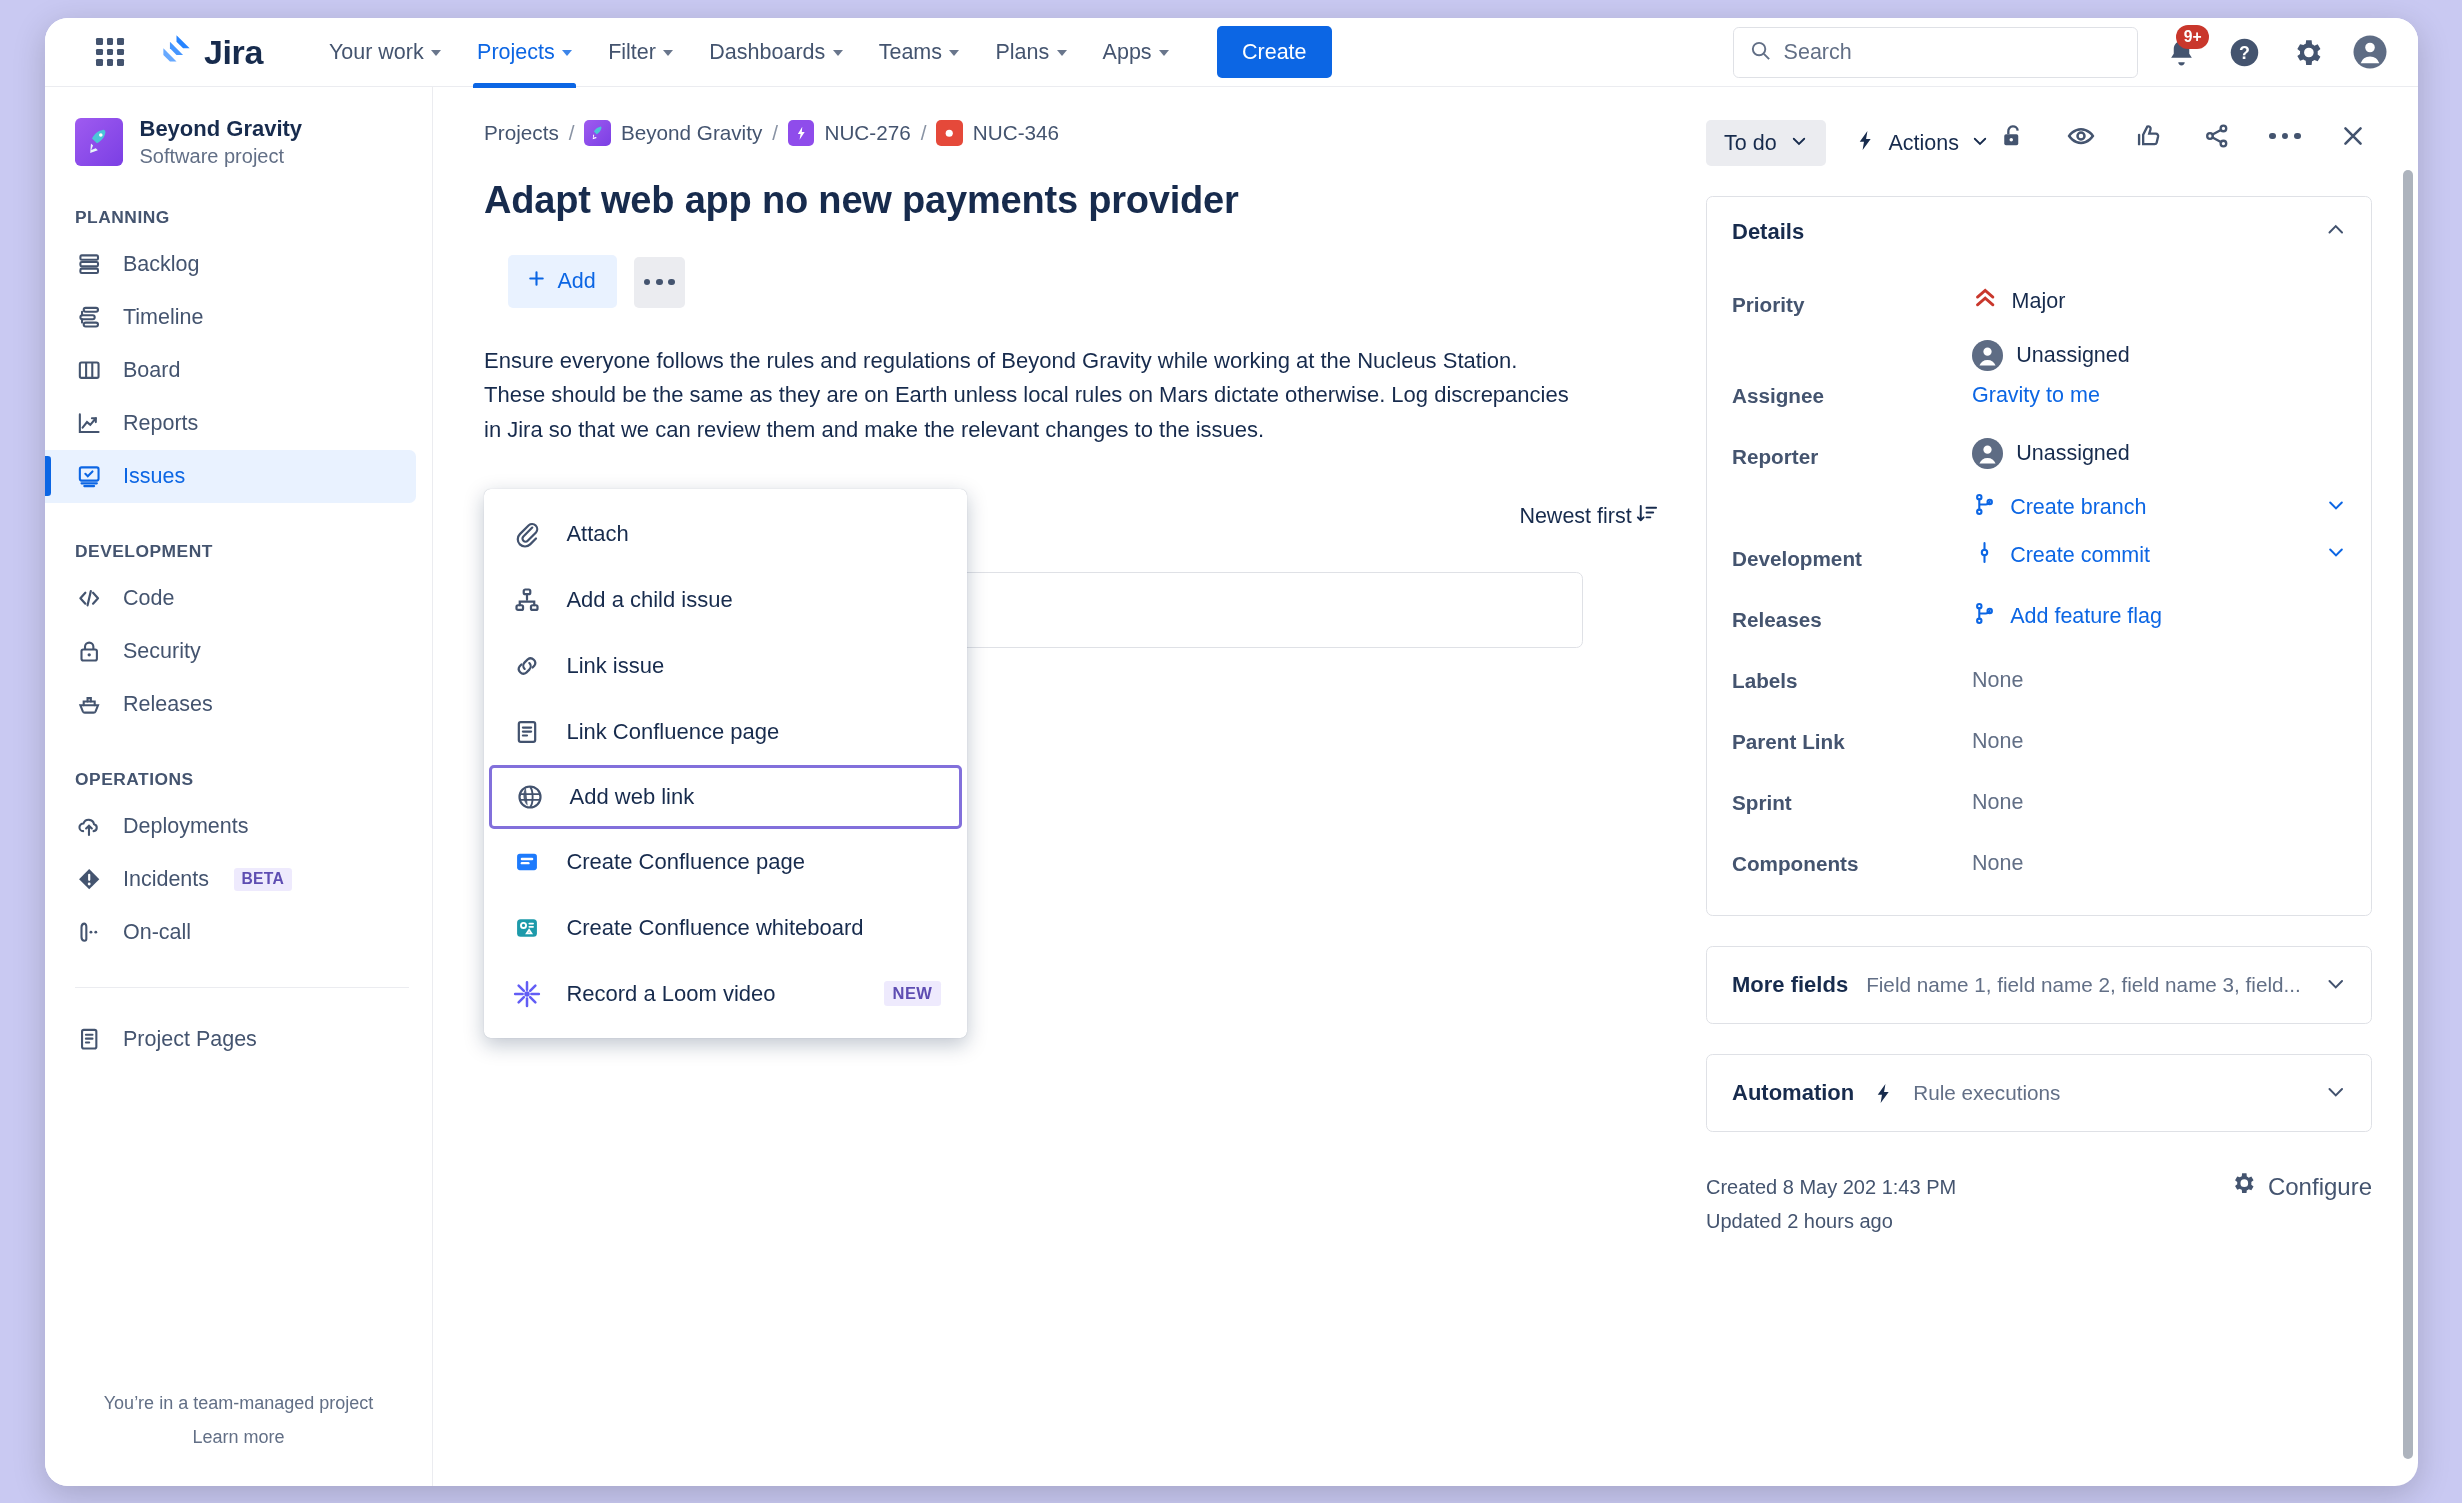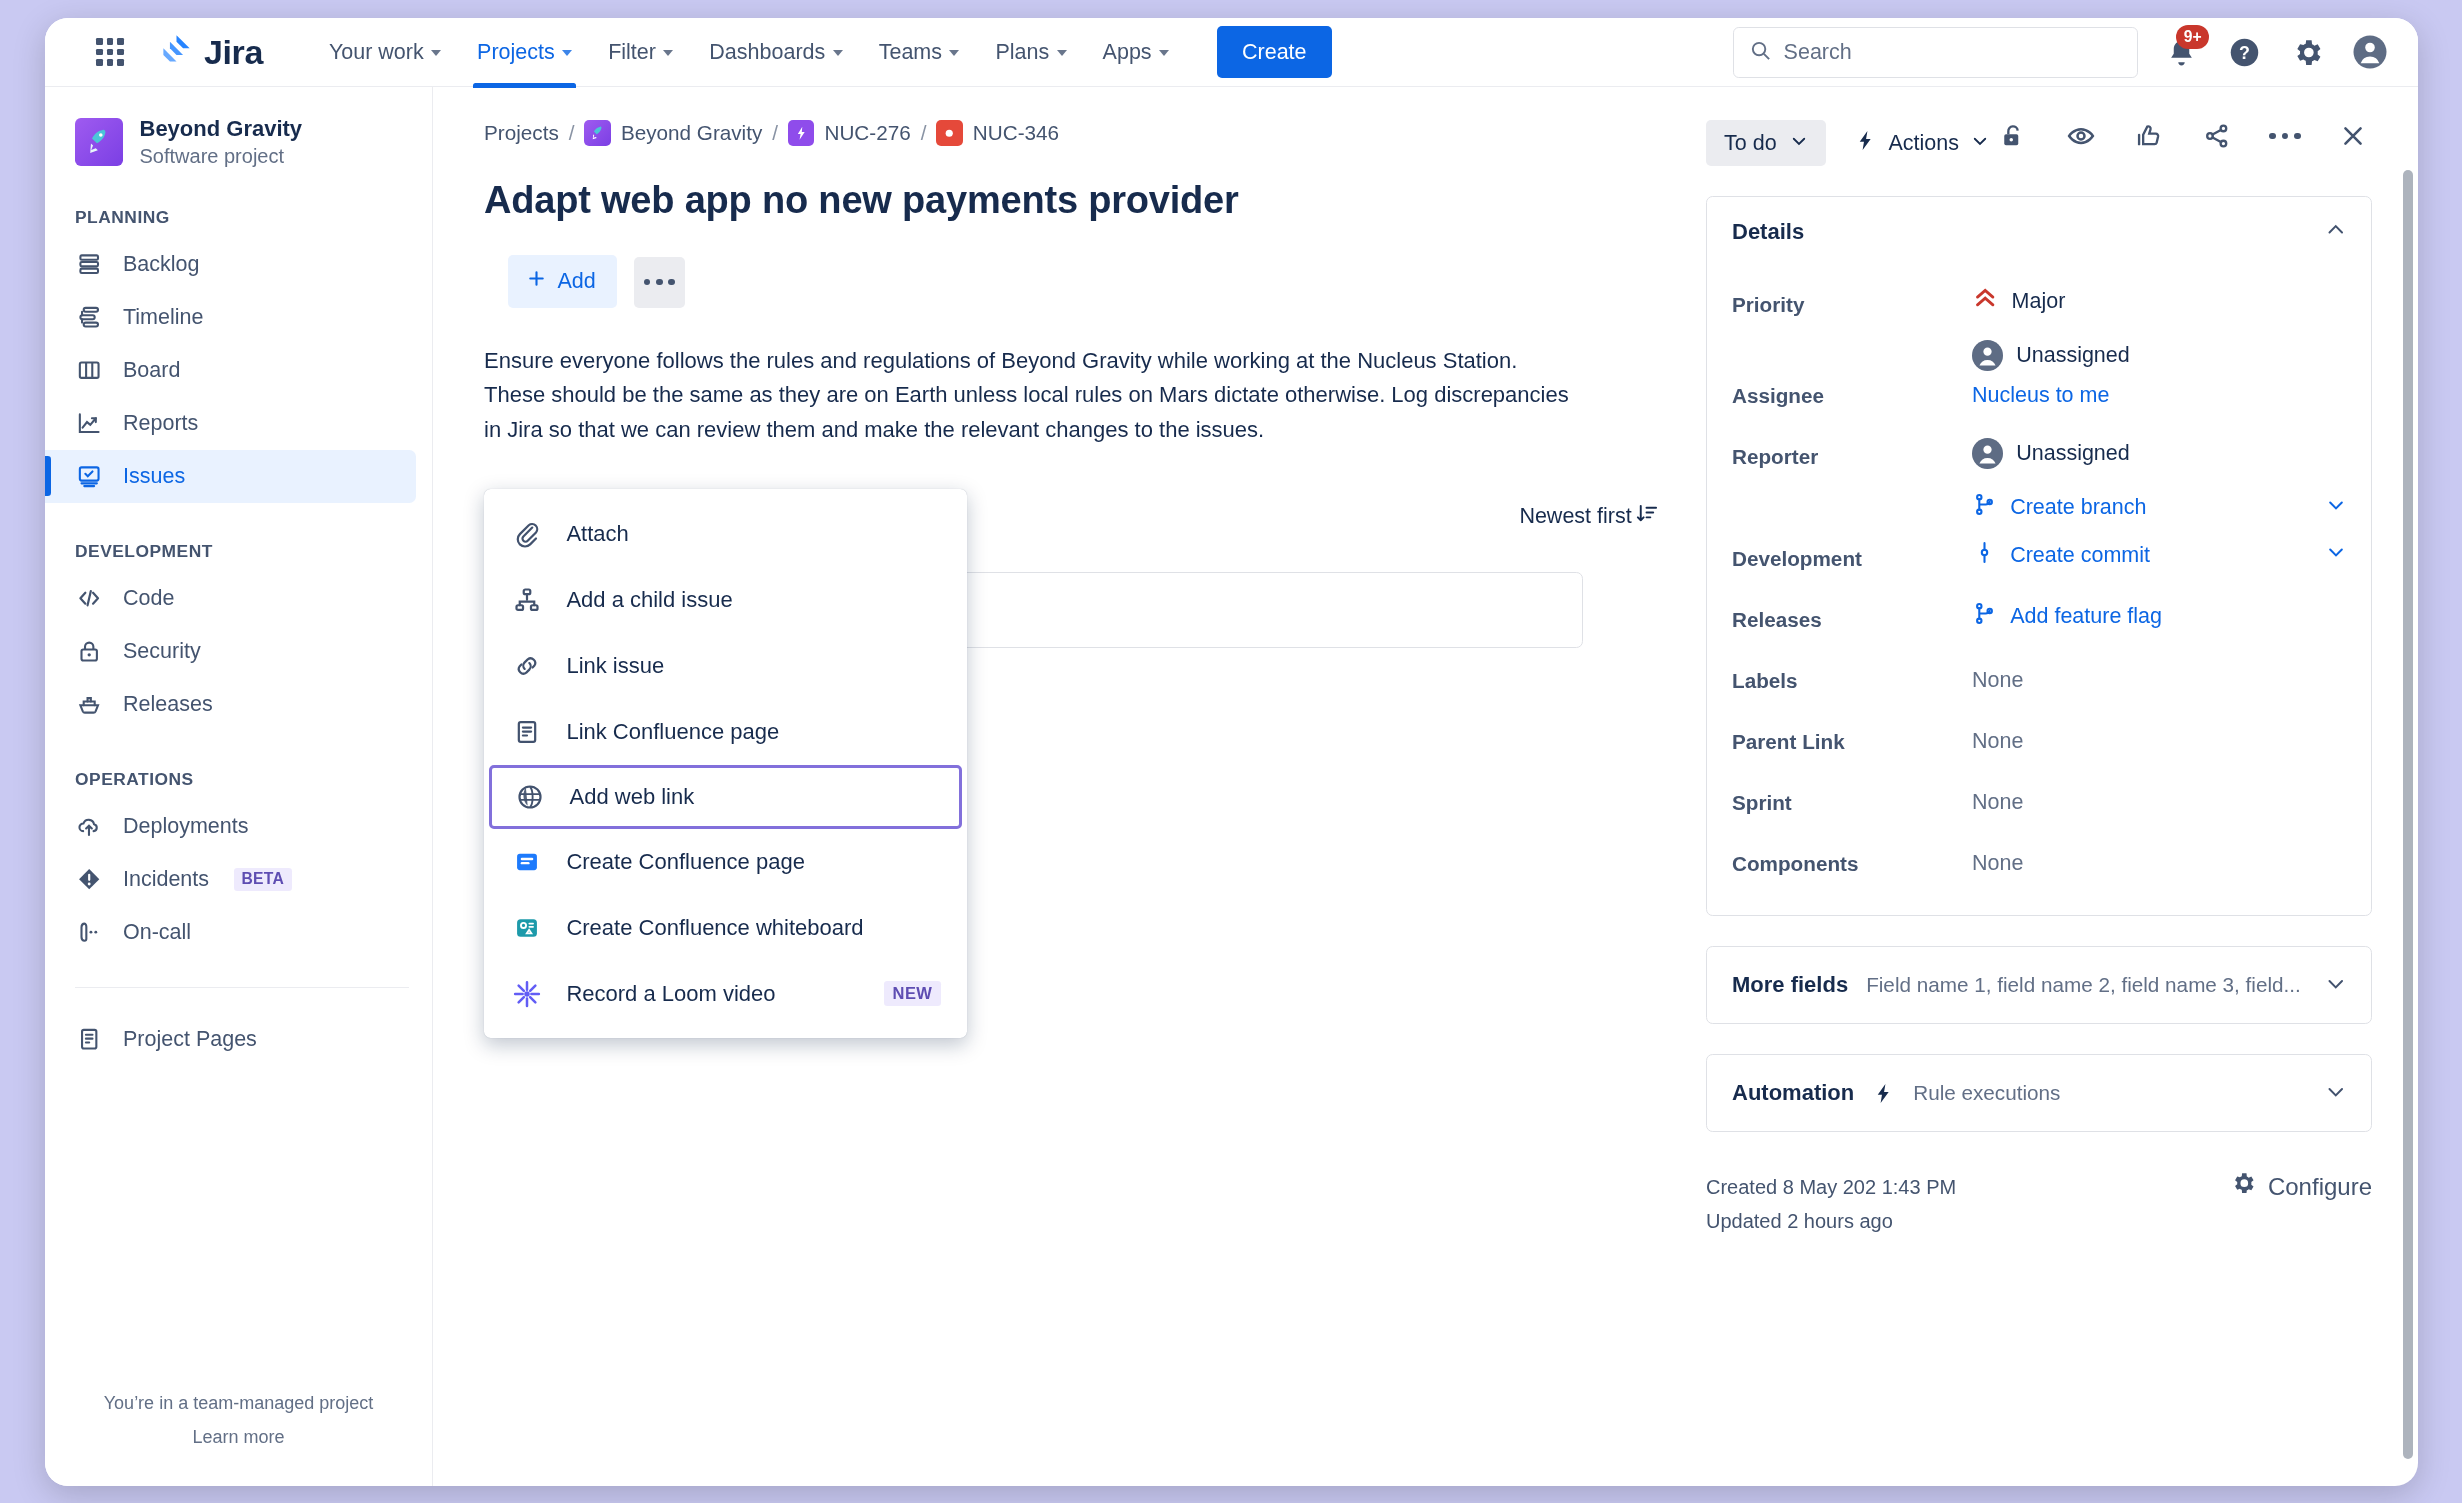--- a/index.html
+++ b/index.html
@@ -671,21 +671,21 @@
                 <div class="vrow">
                   <span class="avatar-sm">
                     <svg width="31" height="31" viewBox="0 0 24 24" fill="#5e6c84">
                       <circle cx="12" cy="12" r="11.5"></circle>
                       <circle cx="12" cy="9" r="3.2" fill="#fff"></circle>
                       <path d="M5.8 19.8a6.6 6.6 0 0 1 12.4 0z" fill="#fff"></path>
                     </svg>
                   </span>
                   <span>Unassigned</span>
                 </div>
-                <div class="link" style="margin-top:11.6px">Nucleus to me</div>
+                <div class="link" style="margin-top:11.6px">Gravity to me</div>
               </div>
             </div>
 
             <div class="field-row">
               <div class="field-label">Reporter</div>
               <div class="field-val">
                 <div class="vrow">
                   <span class="avatar-sm">
                     <svg width="31" height="31" viewBox="0 0 24 24" fill="#5e6c84">
                       <circle cx="12" cy="12" r="11.5"></circle>

